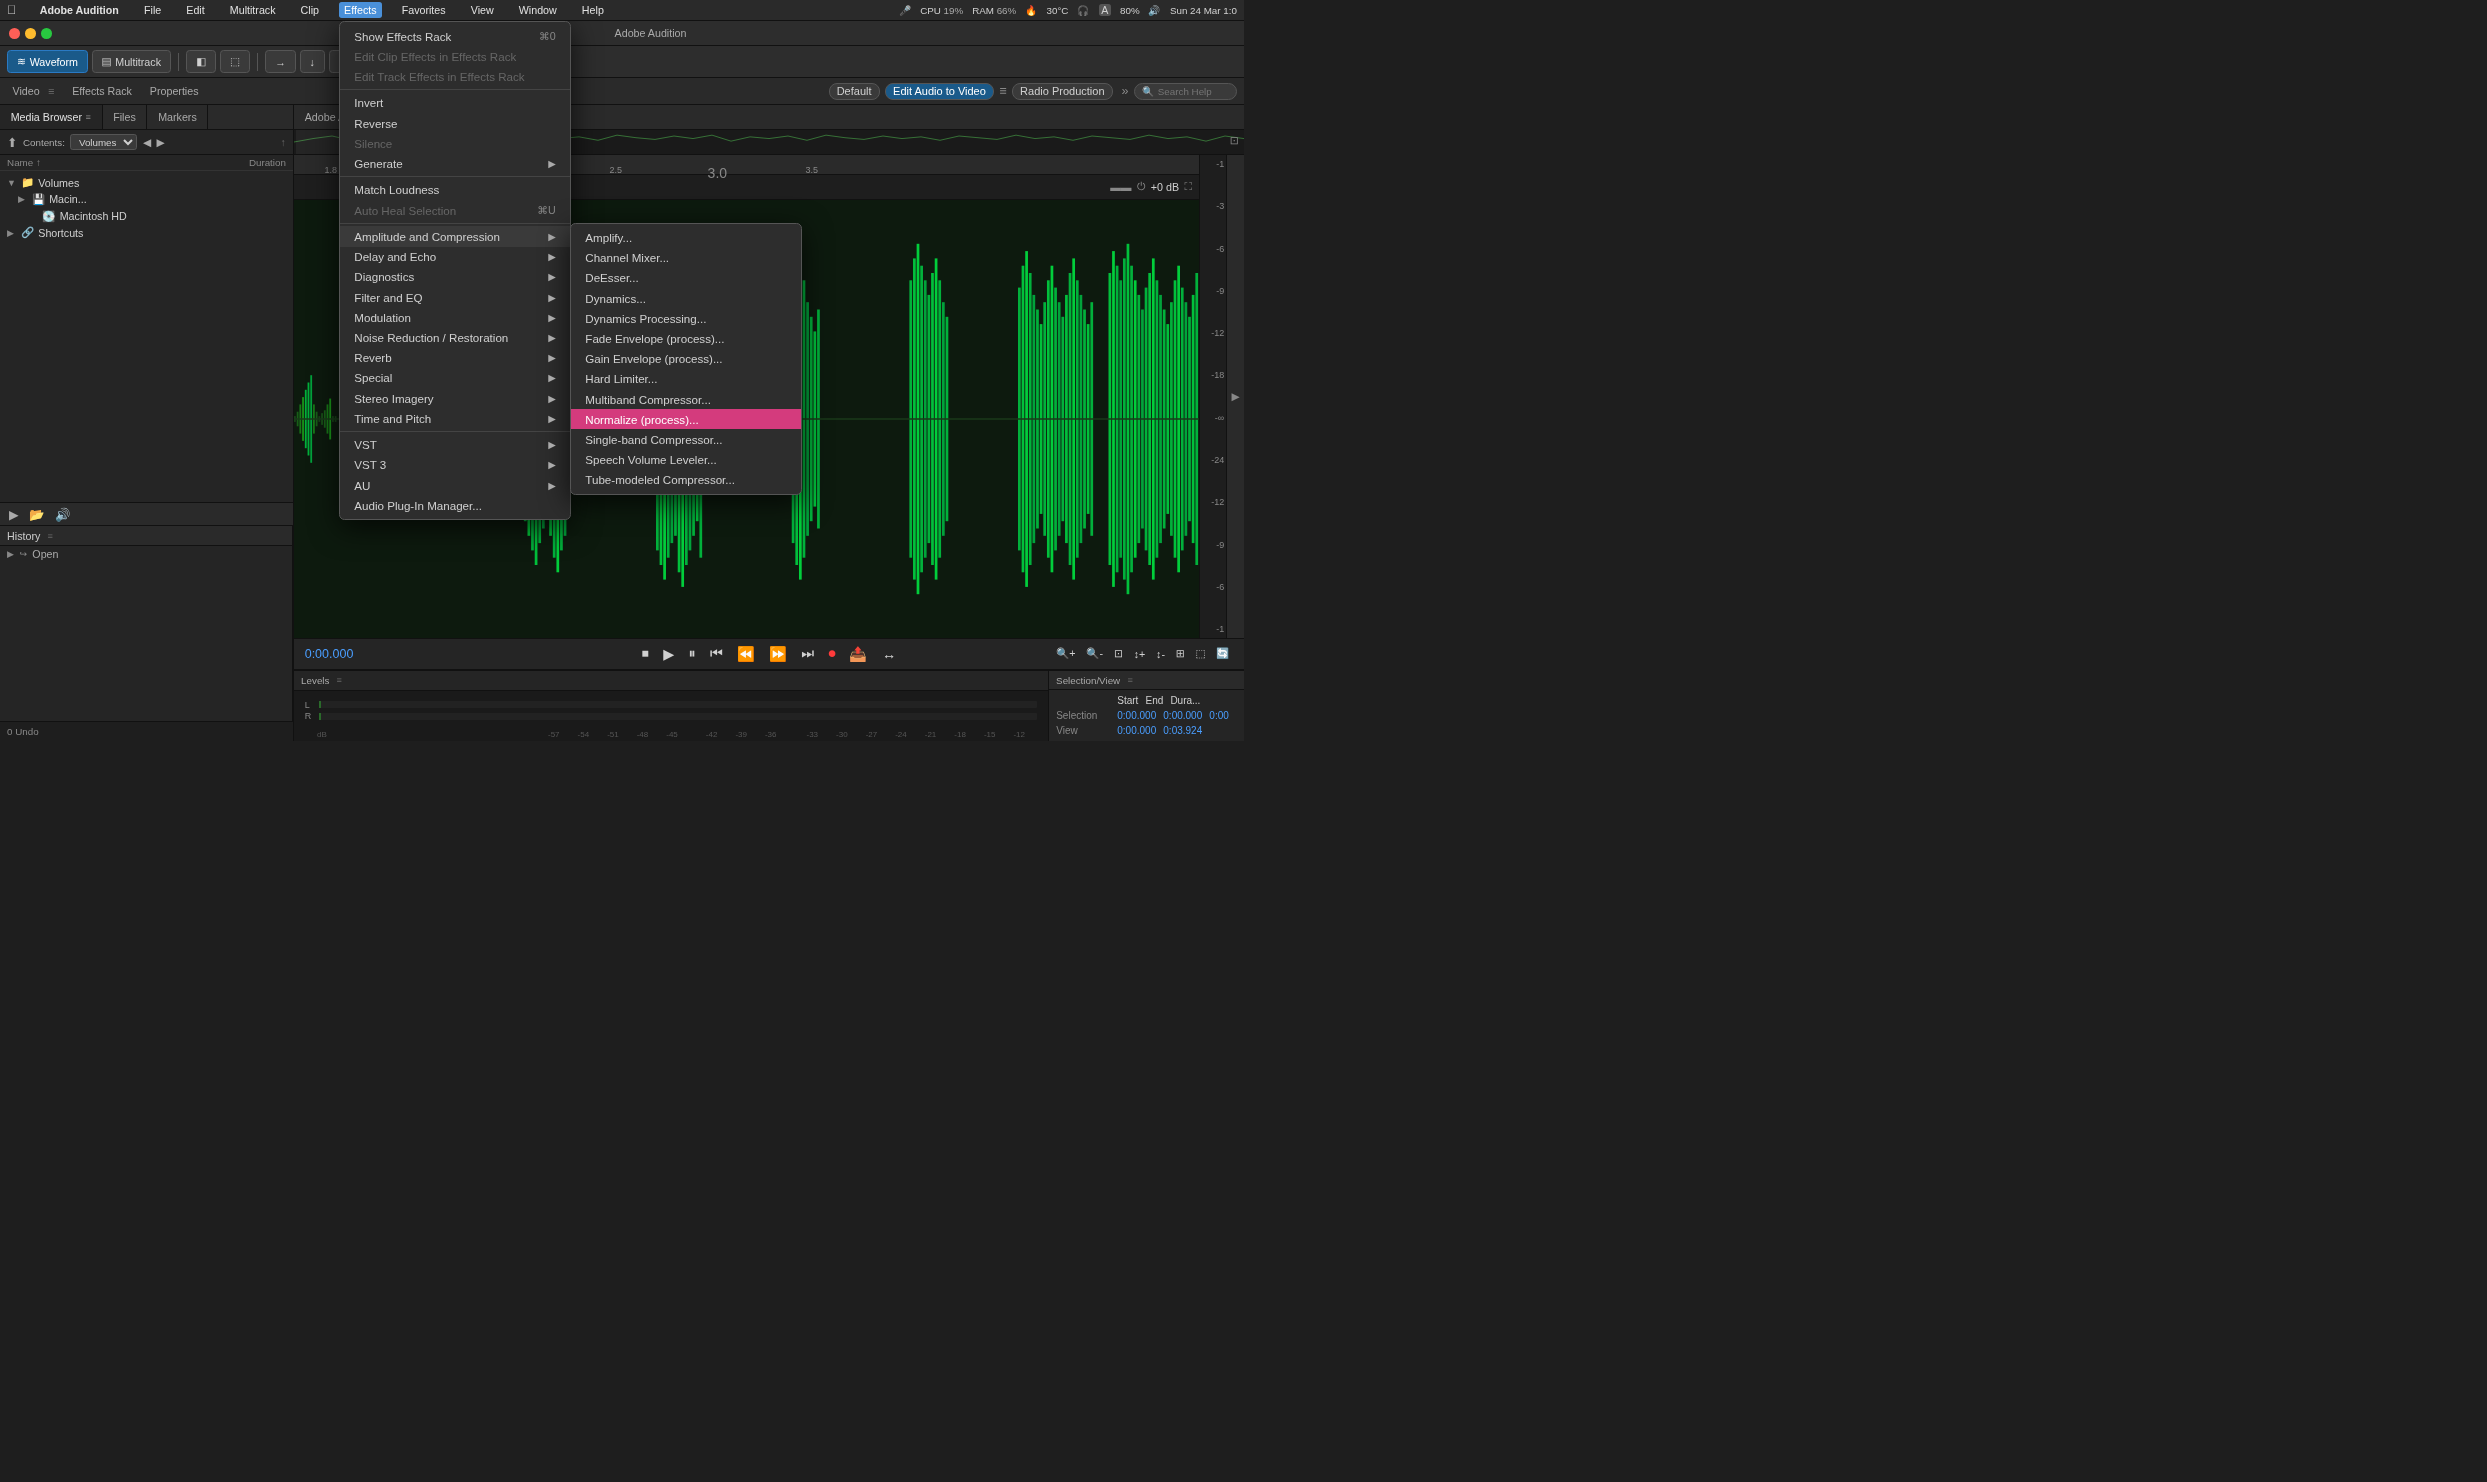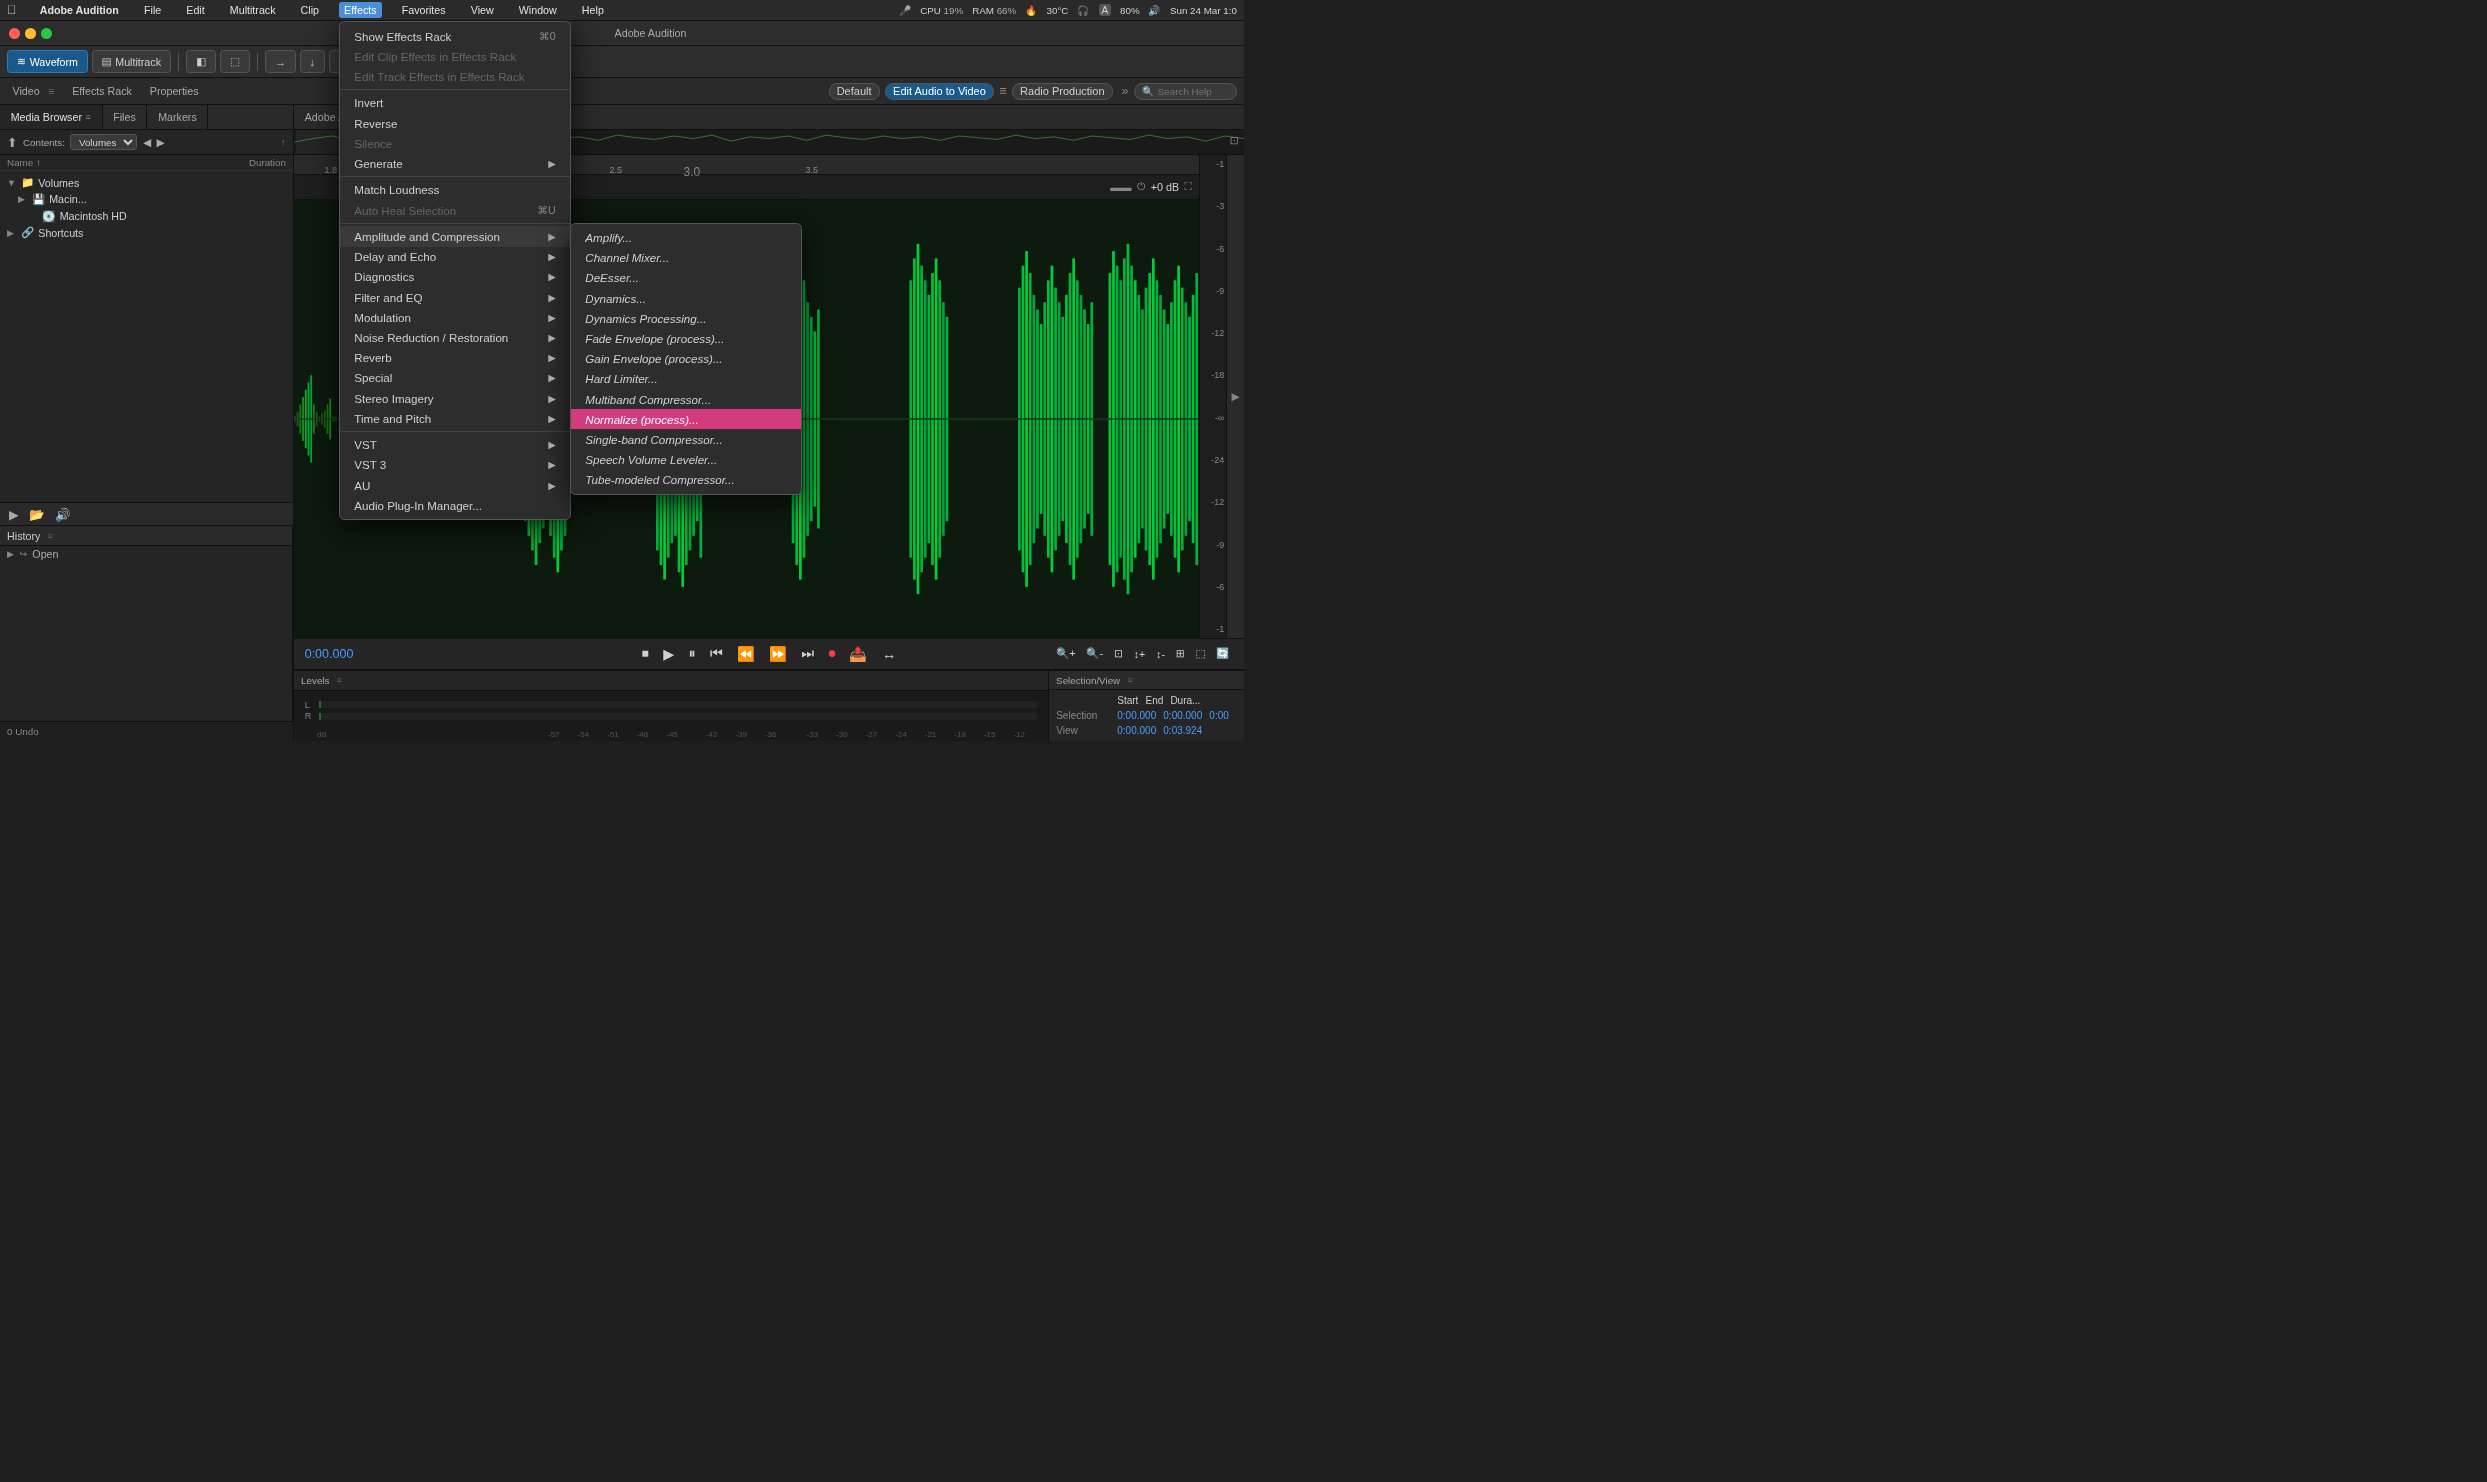--- a/index.html
+++ b/index.html
@@ -526,21 +526,20 @@
     .submenu-container {
       position: absolute;
       left: 100%;
       top: -3.6px;
     }
     .menu-item-with-sub {
       position: relative;
     }
     .submenu-container {
       display: none;
-      font-style: italic;
     }
     .menu-item-with-sub.open .submenu-container {
       display: block;
     }
 
     
     .waveform-overview {
       height: 25px;
       background: #1a1a1a;
       position: relative;
@@ -744,21 +743,21 @@
       <div style="display:flex;flex:1;overflow:hidden;">
 
         <div style="flex:1;display:flex;flex-direction:column;overflow:hidden;">
 
           <div class="waveform-ruler">
             <div style="display:flex;width:100%;position:relative;padding:0 7.1px;">
               <span style="position:absolute;left:27px;font-size:9px;color:#888;">1.8</span>
               <span style="position:absolute;left:116px;font-size:9px;color:#888;">1.5</span>
               <span style="position:absolute;left:214px;font-size:9px;color:#888;">2.0</span>
               <span style="position:absolute;left:312px;font-size:9px;color:#888;">2.5</span>
-              <span style="position:absolute;left:386px;font-size:12px;color:#888;">3.0</span>
+              <span style="position:absolute;left:410px;font-size:14px;color:#888;">3.0</span>
               <span style="position:absolute;left:508px;font-size:9px;color:#888;">3.5</span>
             </div>
           </div>
 
           <div style="display:flex;align-items:center;background:#1e1e1e;padding:1.8px 7.1px;border-bottom:0.9px solid #111;height:25px;">
             <div style="display:flex;align-items:center;gap:5.4px;margin-left:auto;">
               <span style="color:#888;font-size:10.7px;">▬▬</span>
               <span style="color:#888;font-size:10.7px;cursor:pointer;">⏻</span>
               <span style="color:#d0d0d0;font-size:10.7px;">+0 dB</span>
               <span style="color:#888;font-size:10.7px;cursor:pointer;">⛶</span>

